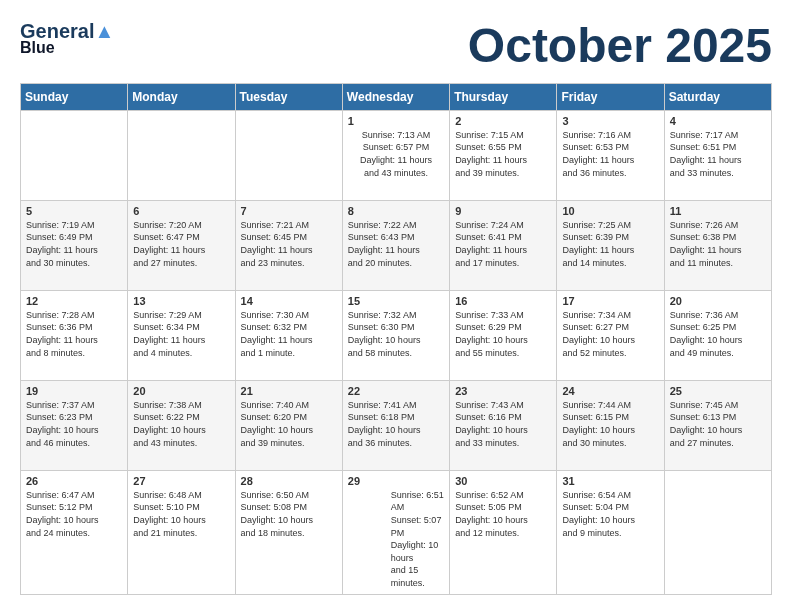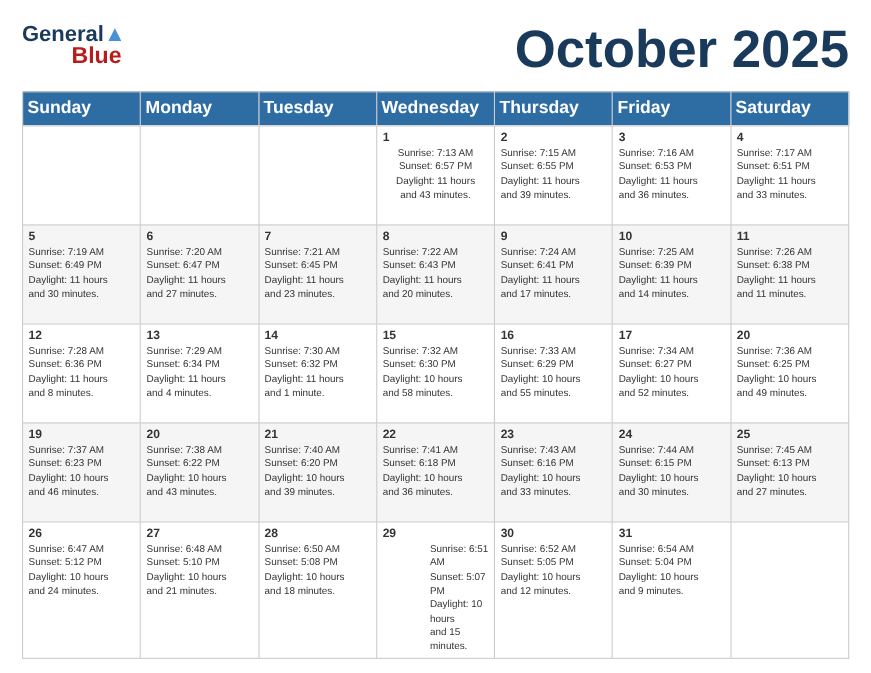--- a/index.html
+++ b/index.html
@@ -36,21 +36,21 @@
       font-weight: bold;
     }
     table {
       width: 100%;
       border-collapse: collapse;
       table-layout: fixed;
     }
     thead tr th {
       background-color: #2e6da4;
       color: #fff;
-      font-size: 16px;
+      font-size: 12px;
       font-weight: bold;
       padding: 6px 4px;
       text-align: left;
       border: 1px solid #ccc;
     }
     tbody tr td {
       border: 1px solid #ccc;
       vertical-align: top;
       padding: 4px 5px;
       font-size: 9.5px;
@@ -79,21 +79,21 @@
 </head>
 <body>
 
 <div class="header">
   <div class="logo">
     <div style="display:flex; align-items:center;">
       <span style="font-size:20px; font-weight:bold; color:#1a3a5c;">
         General<span style="color:#4a90d9;">▲</span>
       </span>
     </div>
-    <span style="font-size:21px; font-weight:bold; color:#b91c1c; margin-top:-4px; display:block;margin-left:45px;">Blue</span>
+    <span style="font-size:16px; font-weight:bold; color:#0f172a; margin-top:-4px; display:block;">Blue</span>
   </div>
   <div class="title-block">
     <div class="month-title">October 2025</div>
   </div>
 </div>
 
 <table>
   <thead>
     <tr id="header-row">
         <th>Sunday</th>

